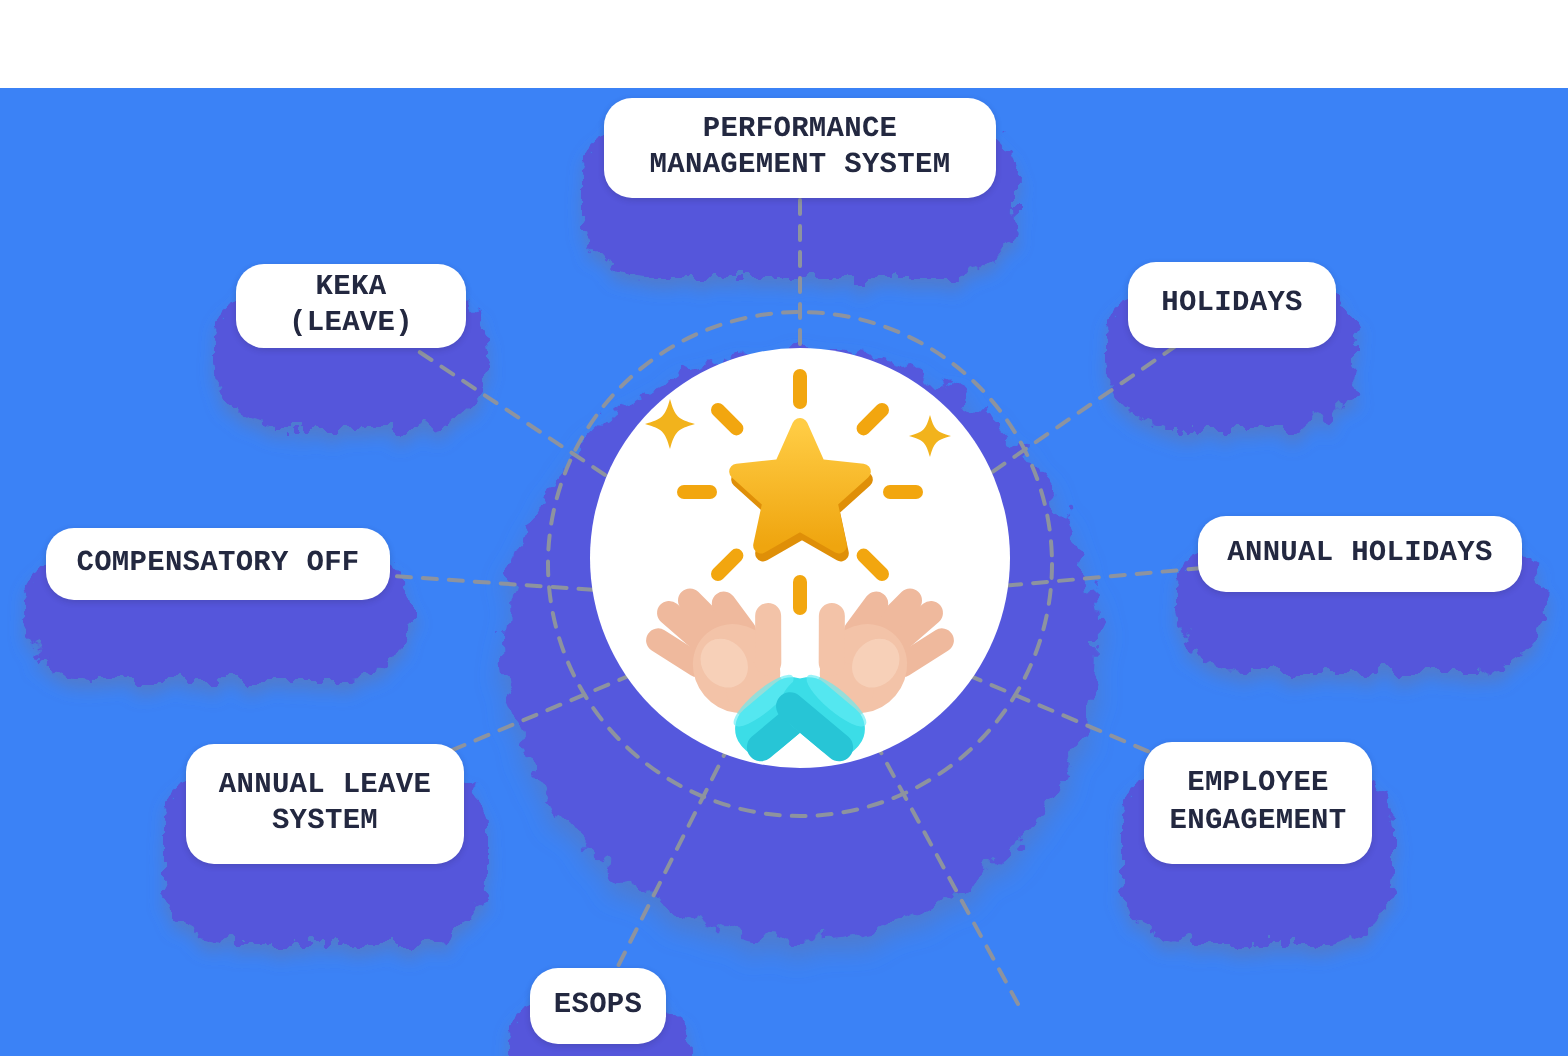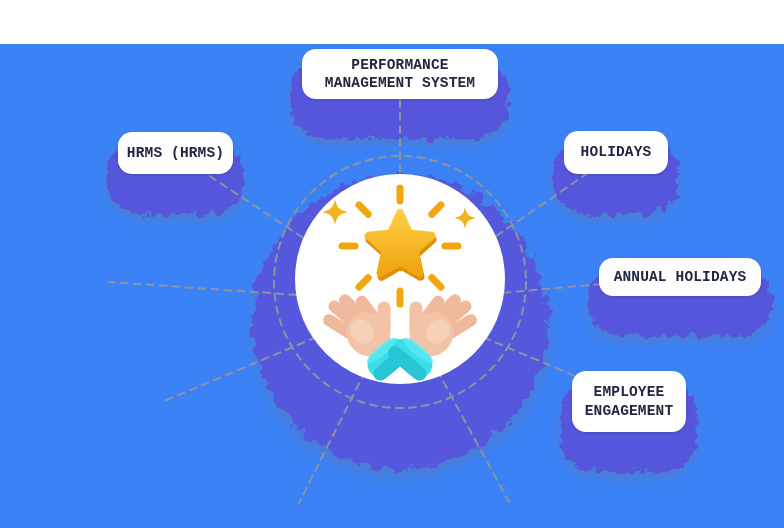--- a/index.html
+++ b/index.html
@@ -149,32 +149,47 @@
     </svg>
   </div>
 
   <div class="node n1">
     <div class="pill">
       <span class="pill-label">PERFORMANCE MANAGEMENT SYSTEM</span>
     </div>
   </div>
   <div class="node n2">
     <div class="pill">
-      <span class="pill-label">HRMS (HRMS)</span>
+      <span class="pill-label">KEKA (LEAVE)</span>
     </div>
   </div>
   <div class="node n3">
     <div class="pill">
       <span class="pill-label">HOLIDAYS</span>
     </div>
   </div>
+  <div class="node n4">
+    <div class="pill">
+      <span class="pill-label">COMPENSATORY OFF</span>
+    </div>
+  </div>
   <div class="node n5">
     <div class="pill">
       <span class="pill-label">ANNUAL HOLIDAYS</span>
+    </div>
+  </div>
+  <div class="node n6">
+    <div class="pill">
+      <span class="pill-label">ANNUAL LEAVE SYSTEM</span>
     </div>
   </div>
   <div class="node n7">
     <div class="pill">
       <span class="pill-label">EMPLOYEE ENGAGEMENT</span>
     </div>
   </div>
+  <div class="node n8">
+    <div class="pill">
+      <span class="pill-label">ESOPS</span>
+    </div>
+  </div>
 
 </div>
 
 </body></html>

